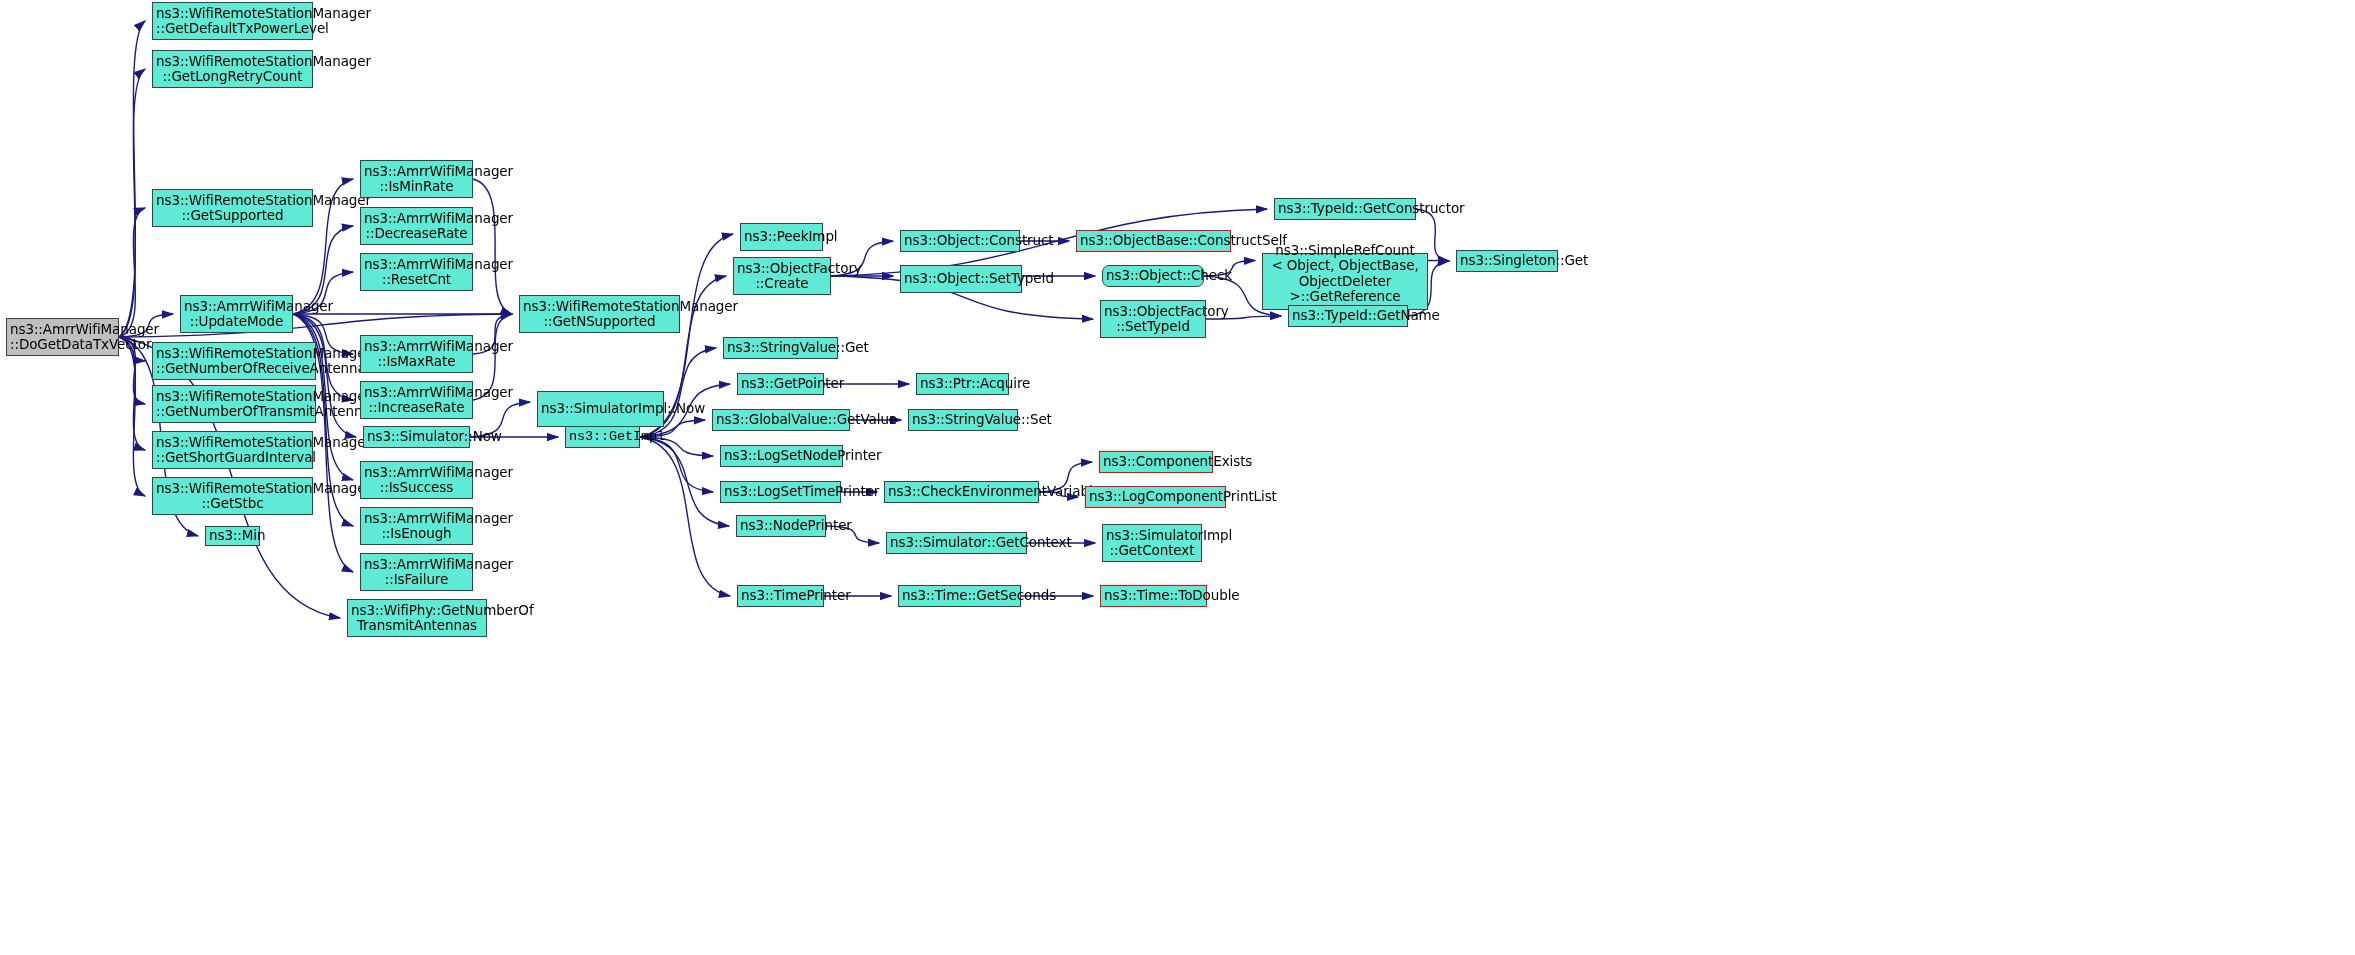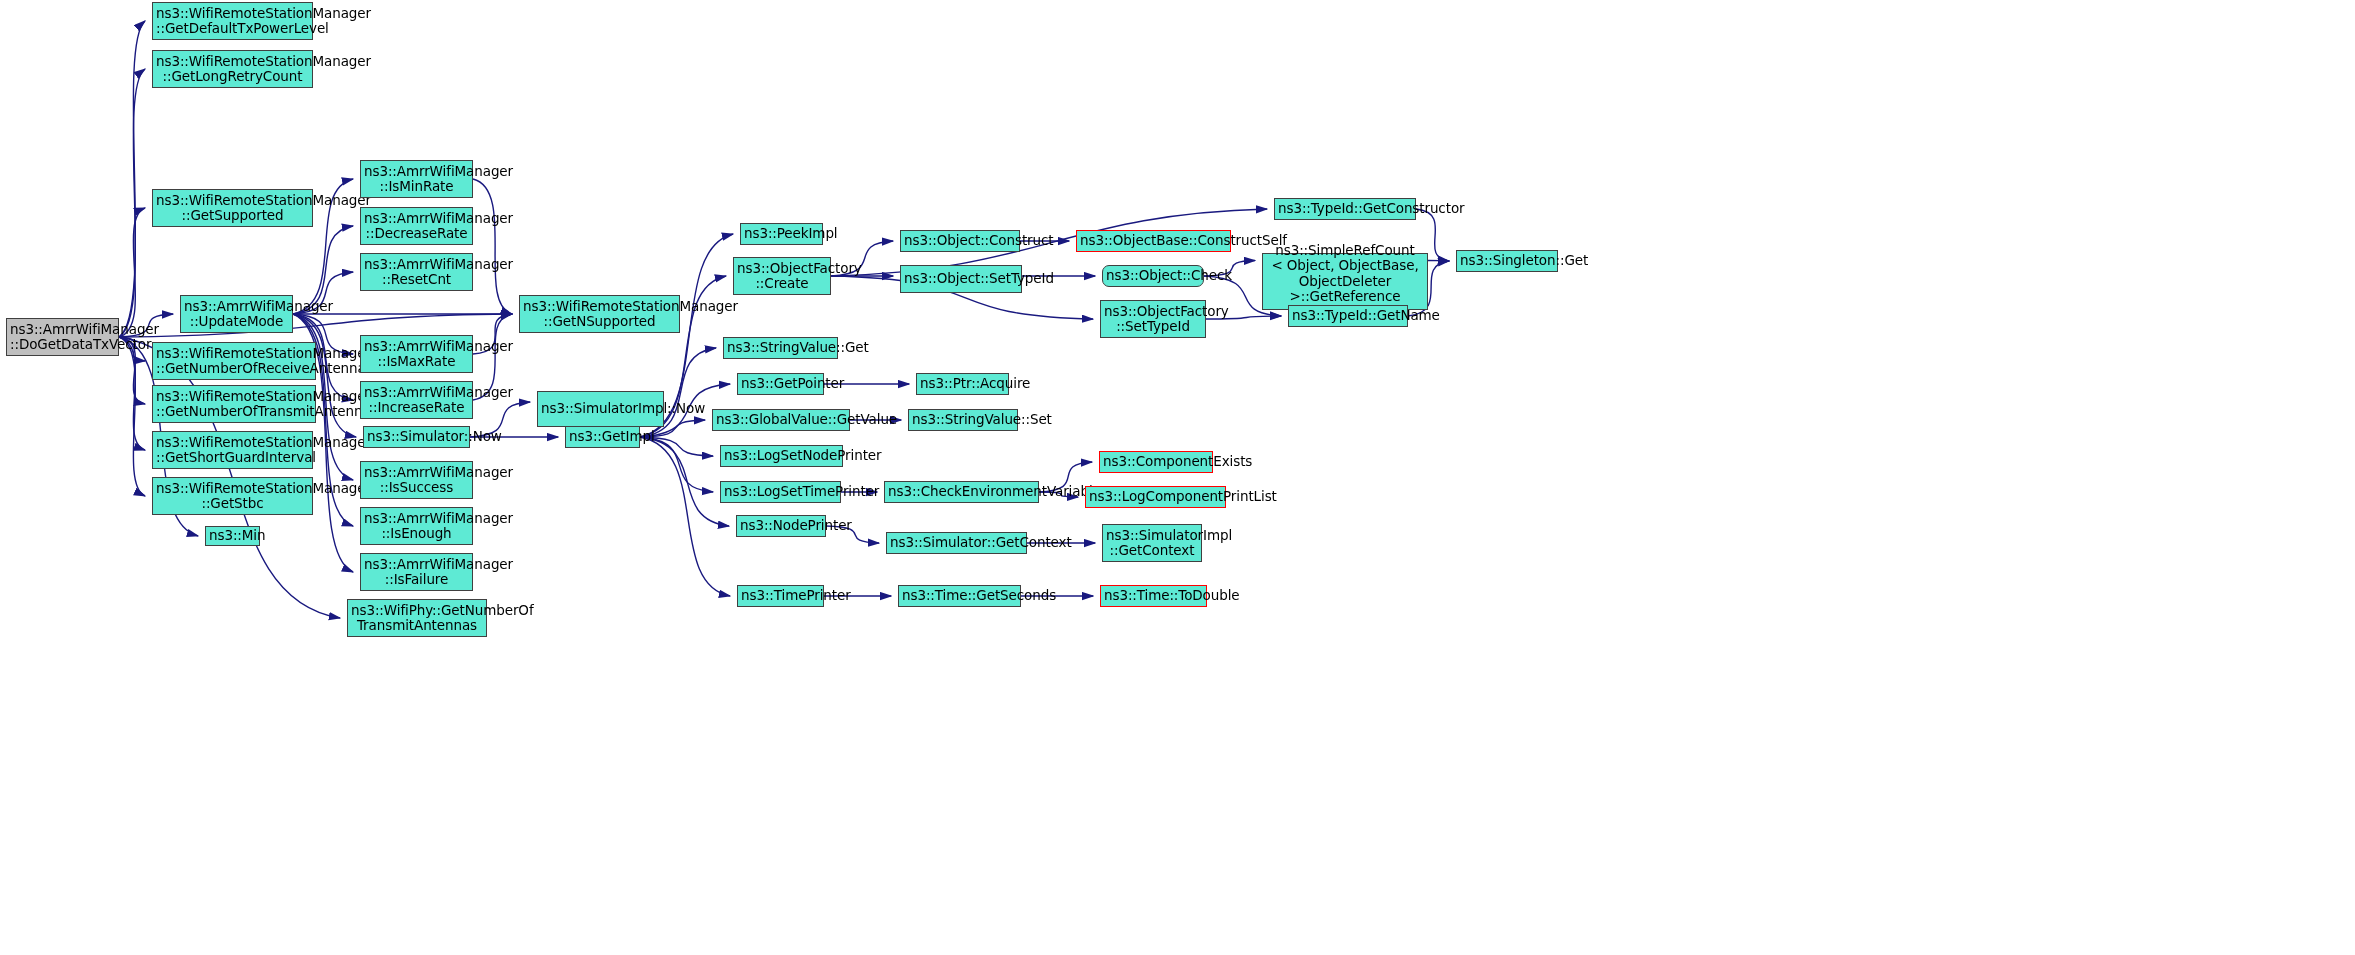--- a/index.html
+++ b/index.html
@@ -156,22 +156,22 @@
 ::IsSuccess</span></div>
       <div class="node" style="left: 360px; top: 507px; width: 113px; height: 38px;"><span class="lbl">ns3::AmrrWifiManager
 ::IsEnough</span></div>
       <div class="node" style="left: 360px; top: 553px; width: 113px; height: 38px;"><span class="lbl">ns3::AmrrWifiManager
 ::IsFailure</span></div>
       <div class="node" style="left: 347px; top: 599px; width: 140px; height: 38px;"><span class="lbl">ns3::WifiPhy::GetNumberOf
 TransmitAntennas</span></div>
       <div class="node" style="left: 519px; top: 295px; width: 161px; height: 38px;"><span class="lbl">ns3::WifiRemoteStationManager
 ::GetNSupported</span></div>
       <div class="node" style="left: 537px; top: 391px; width: 127px; height: 36px;"><span class="lbl">ns3::SimulatorImpl::Now</span></div>
-      <div class="node" style="left: 565px; top: 426px; width: 75px; height: 22px;"><span class="lbl">ns3::GetImpl</span></div>
-      <div class="node" style="left: 740px; top: 223px; width: 83px; height: 22px;"><span class="lbl">ns3::PeekImpl</span></div>
+      <div class="node" style="left: 565px; top: 426px; width: 75px; height: 22px; font-family: Liberation Mono, monospace;"><span class="lbl">ns3::GetImpl</span></div>
+      <div class="node" style="left: 740px; top: 223px; width: 83px; height: 28px;"><span class="lbl">ns3::PeekImpl</span></div>
       <div class="node" style="left: 733px; top: 257px; width: 98px; height: 38px;"><span class="lbl">ns3::ObjectFactory
 ::Create</span></div>
       <div class="node" style="left: 723px; top: 337px; width: 115px; height: 22px;"><span class="lbl">ns3::StringValue::Get</span></div>
       <div class="node" style="left: 737px; top: 373px; width: 87px; height: 22px;"><span class="lbl">ns3::GetPointer</span></div>
       <div class="node" style="left: 712px; top: 409px; width: 138px; height: 22px;"><span class="lbl">ns3::GlobalValue::GetValue</span></div>
       <div class="node" style="left: 720px; top: 445px; width: 123px; height: 22px;"><span class="lbl">ns3::LogSetNodePrinter</span></div>
       <div class="node" style="left: 720px; top: 481px; width: 121px; height: 22px;"><span class="lbl">ns3::LogSetTimePrinter</span></div>
       <div class="node" style="left: 736px; top: 515px; width: 90px; height: 22px;"><span class="lbl">ns3::NodePrinter</span></div>
       <div class="node" style="left: 737px; top: 585px; width: 87px; height: 22px;"><span class="lbl">ns3::TimePrinter</span></div>
       <div class="node" style="left: 900px; top: 230px; width: 120px; height: 22px;"><span class="lbl">ns3::Object::Construct</span></div>

